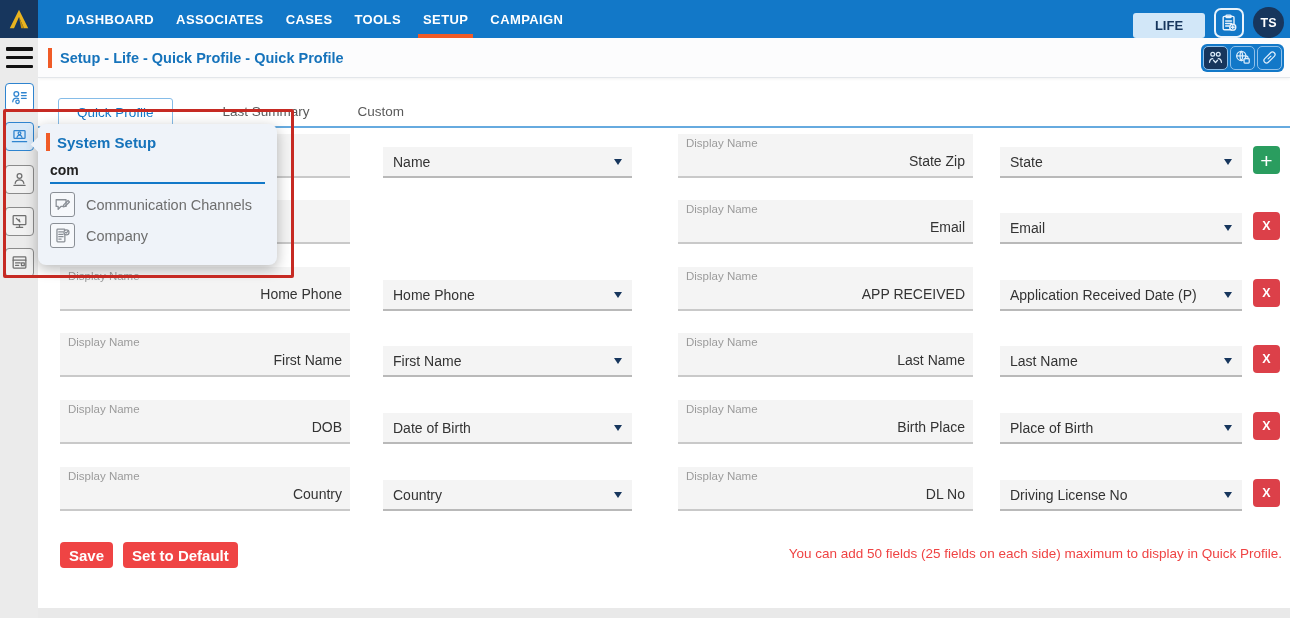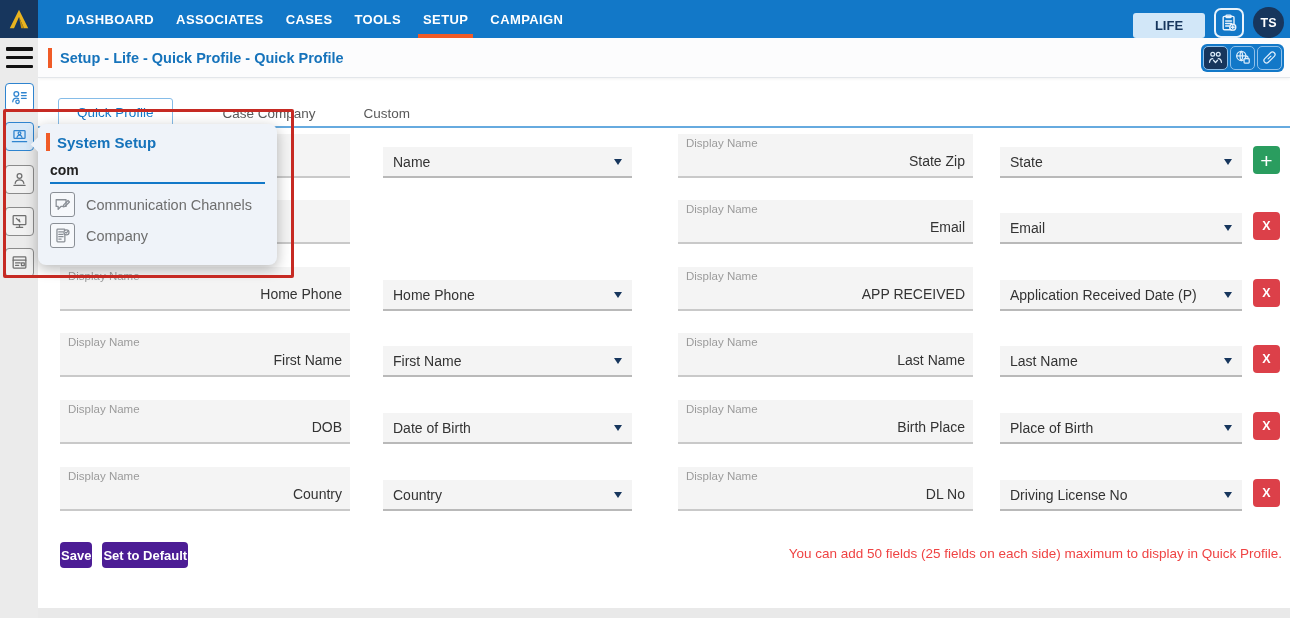--- a/index.html
+++ b/index.html
@@ -28,21 +28,21 @@
   
   .breadcrumb-bar { position:absolute; left:38px; top:38px; width:1252px; height:40px; background:#fcfcfd; border-bottom:1px solid #e3e6ea; box-shadow:0 1px 3px rgba(0,0,0,.06); display:flex; align-items:center; z-index:10; }
   .crumb-accent { width:4px; height:20px; background:#f05b27; margin-left:10px; }
   .crumb-title { color:#1673bb; font-size:14.5px; font-weight:bold; margin-left:8px; }
   .icon-group { margin-left:auto; margin-right:6px; background:#1278c8; border-radius:6px; padding:2px; display:flex; gap:2px; }
   .icon-group button { width:25px; height:24px; border-radius:5px; border:1.3px solid #8fc0ea; background:#1278c8; color:#dcecfa; display:flex; align-items:center; justify-content:center; cursor:pointer; padding:0; }
   .icon-group button.dark { background:#17365d; }
 
   
   .main { position:absolute; left:38px; top:78px; width:1252px; height:530px; background:#ffffff; z-index:5; }
-  .tabs { position:absolute; left:20px; top:20px; display:flex; align-items:flex-end; }
+  .tabs { position:absolute; left:20px; top:20px; display:flex; align-items:flex-start; }
   .tab { font-size:13.5px; color:#5a5a5a; padding:6px 14px; cursor:pointer; white-space:nowrap; }
   .tab.active { color:#1278c8; border:1px solid #85bce8; border-radius:3px; background:#fff; padding:6px 18px; margin-right:16px; }
   .tab + .tab { margin-left:20px; }
   .tab-underline { position:absolute; left:0; top:48px; width:1252px; height:2px; background:#66aadf; }
 
   
   .form-row { position:absolute; left:0; width:1252px; height:46px; }
   .fld { position:absolute; top:0; height:44px; background:#f4f4f4; border-bottom:2px solid #c9c9c9; padding:3px 8px 0 8px; }
   .fld label { display:block; font-size:11.5px; color:#9b9b9b; line-height:13px; }
   .fld input { width:100%; border:none; background:transparent; outline:none; font-size:14px; color:#333; line-height:20px; padding:1px 0 0 0;text-align:right; }
@@ -51,21 +51,21 @@
   .dd { position:absolute; top:13px; height:31px; background:#f4f4f4; border-bottom:2px solid #b9b9b9; display:flex; align-items:center; justify-content:space-between; padding:0 10px; cursor:pointer; }
   .dd-left  { left:345px; width:249px;text-align:right; }
   .dd-right { left:962px; width:242px; }
   .dd .dd-value { font-size:14px; color:#333; white-space:nowrap; overflow:hidden; }
   .caret { width:0; height:0; border-left:4.5px solid transparent; border-right:4.5px solid transparent; border-top:6px solid #17365d; flex:0 0 auto; margin-left:6px; }
   .action-btn { position:absolute; left:1215px; top:12px; width:27px; height:28px; border:none; border-radius:4px; color:#fff; cursor:pointer; display:flex; align-items:center; justify-content:center; }
   .action-btn.add { background:#2a9d5f; font-size:21px; font-weight:300; line-height:1; }
   .action-btn.remove { background:#dc4049; font-size:12.5px; font-weight:bold; }
 
   .footer-actions { position:absolute; left:22px; top:464px; display:flex; gap:10px; }
-  .btn-primary { background:#4c1d95; color:#fff; border:none; border-radius:4px; font-size:13px; font-weight:bold; height:26px; padding:0 1px; cursor:pointer; }
+  .btn-primary { background:#ef4444; color:#fff; border:none; border-radius:4px; font-size:15px; font-weight:bold; height:26px; padding:0 9px; cursor:pointer; }
   .note { position:absolute; right:8px; top:468px; font-size:13.5px; color:#ef4343; }
 
   
   .popup { position:absolute; left:38px; top:124px; width:239px; height:141px; background:#eff3f9; border-radius:8px; box-shadow:0 4px 14px rgba(0,0,0,.28); z-index:30; }
   .popup::before { content:""; position:absolute; left:-5px; top:15px; width:11px; height:11px; background:#eff3f9; transform:rotate(45deg); }
   .popup-header { display:flex; align-items:center; padding:9px 12px 4px 8px; }
   .popup-accent { width:4px; height:18px; background:#f05b27; }
   .popup-title { color:#1673bb; font-size:15px; font-weight:bold; margin-left:7px; }
   .popup-search { display:block; width:215px; margin:5px 12px 0 12px; border:none; border-bottom:2px solid #1278c8; background:transparent; outline:none; font-size:14px; color:#222; padding:2px 0 4px 0;font-weight:bold; }
   .popup-results { padding:8px 12px 0 12px; }
@@ -192,21 +192,21 @@
           <rect x="8.8" y="3.5" width="6.4" height="17" rx="3.2" transform="rotate(45 12 12)"></rect>
           <path d="M10.2 13.8l3.6-3.6"></path>
         </svg>
       </button>
     </div>
 </div>
 
 <main class="main">
   <div class="tabs">
       <div class="tab active">Quick Profile</div>
-      <div class="tab">Case Company</div>
+      <div class="tab">Last Summary</div>
       <div class="tab">Custom</div>
     </div>
   <div class="tab-underline"></div>
   <div id="form-rows">
       <div class="form-row" style="top: 56px;">
         <div class="fld fld-left"><label>Display Name</label><input type="text" style=""></div>
         <div class="dd dd-left">
           <span class="dd-value">Name</span>
           <span class="caret"></span>
         </div>

